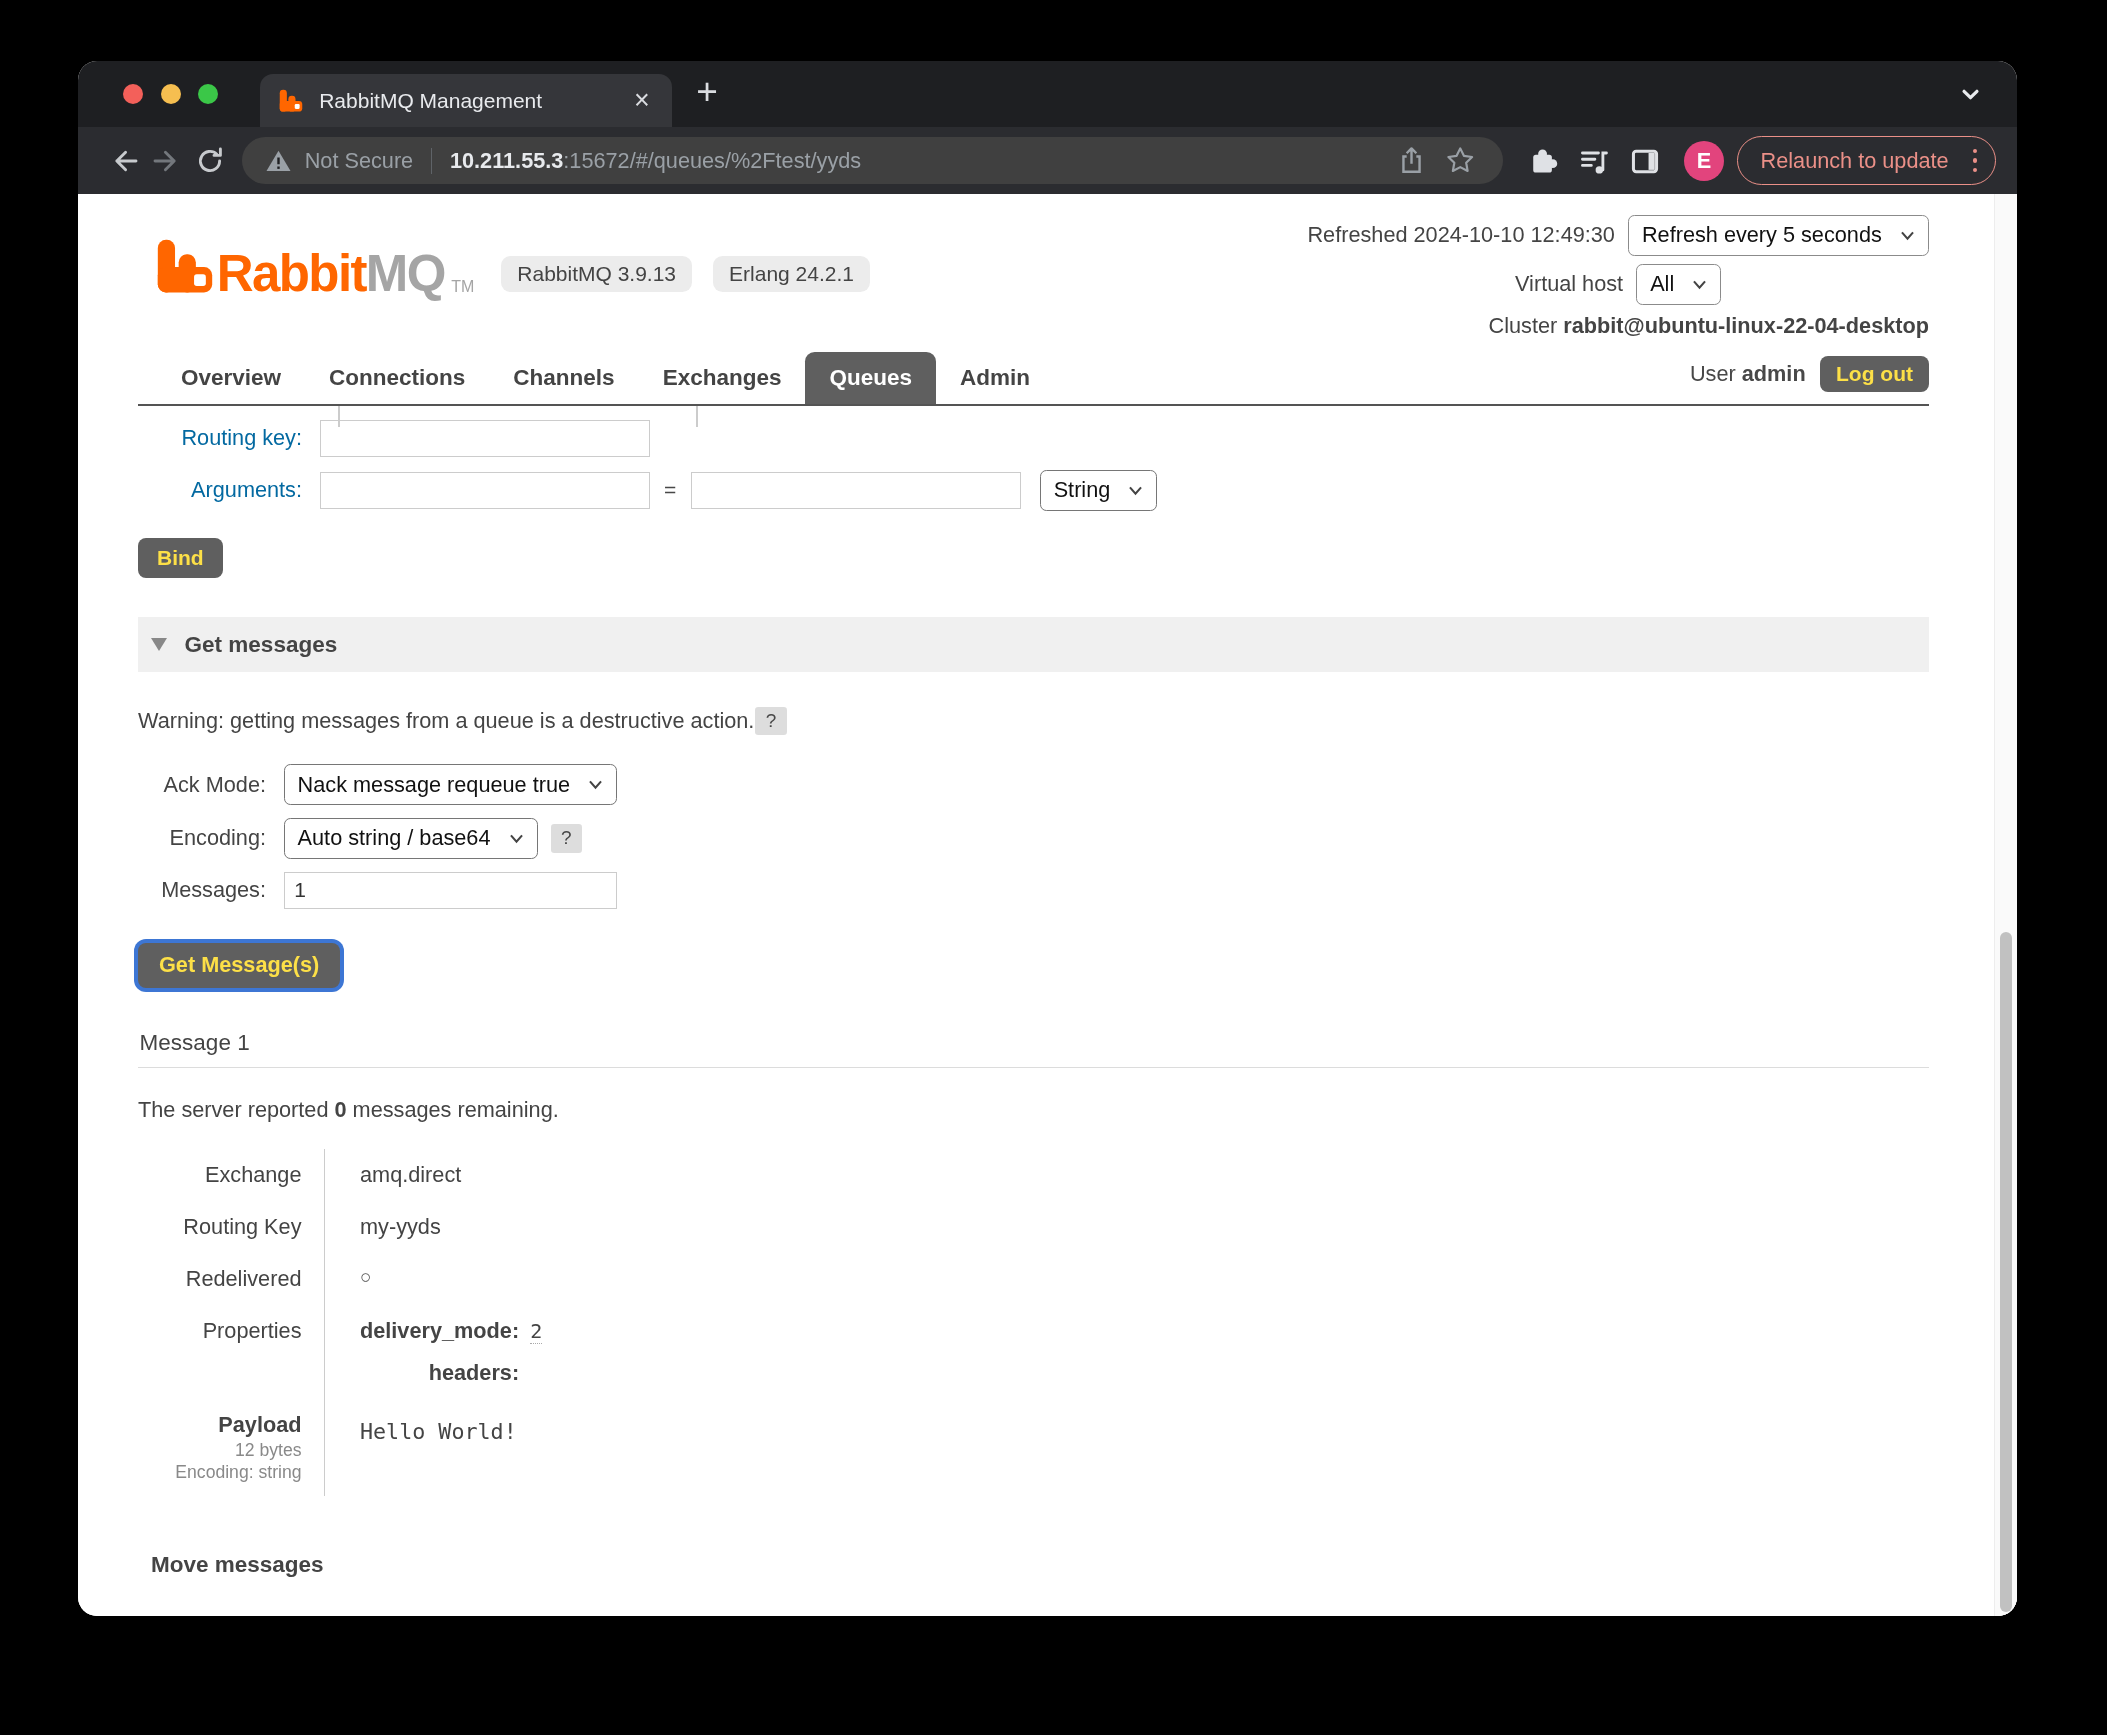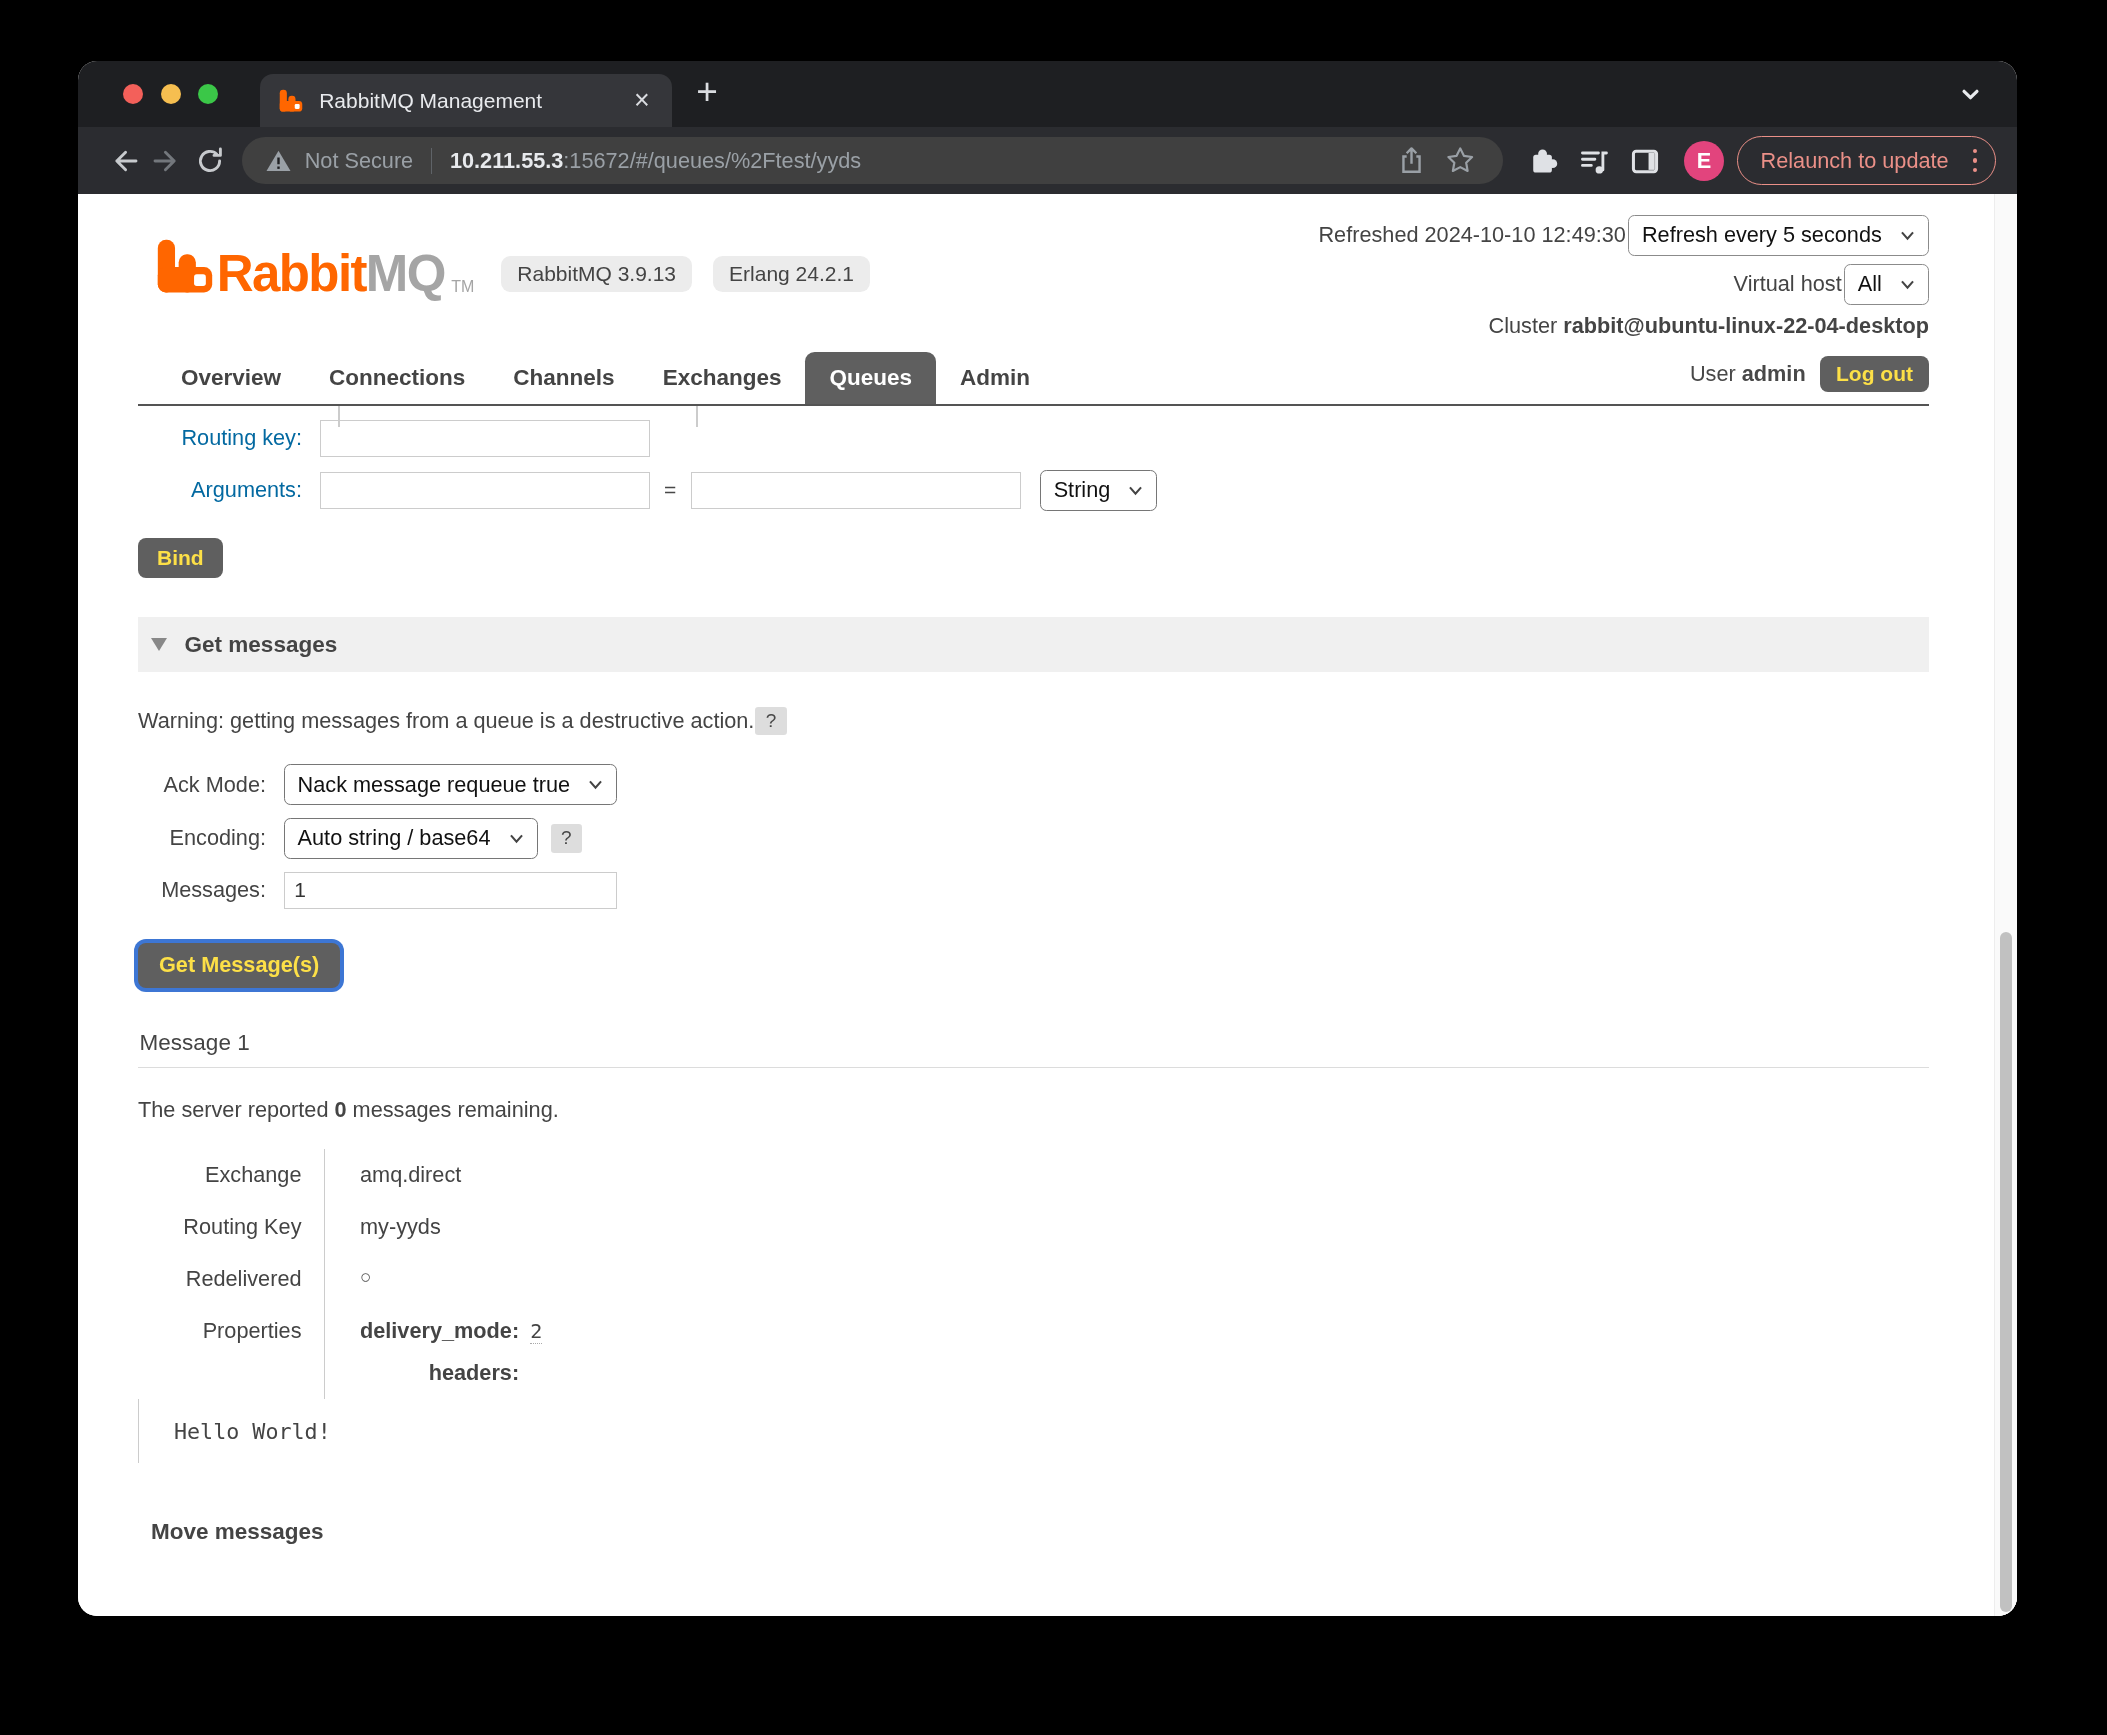--- a/index.html
+++ b/index.html
@@ -46,21 +46,21 @@
   .page{padding:21px 88px 0 60px;}
   .mq-header{display:flex;justify-content:space-between;align-items:flex-start;}
   .logo-left{display:flex;align-items:flex-end;gap:27px;padding-left:17.6px;padding-top:22.5px;}
   .logo{display:flex;align-items:flex-end;gap:3.2px;}
   .logo-word{font-size:51px;font-weight:700;letter-spacing:-1.6px;line-height:.85;}
   .lw1{color:#ff6600;} .lw2{color:#a5a5a5;}
   .tm{font-size:16px;color:#a5a5a5;margin-left:3.2px;}
   .badges{display:flex;gap:21px;padding-bottom:3.2px;}
   .badge{background:#ececec;border-radius:9.6px;padding:6.4px 16px;font-size:21px;color:#444;white-space:nowrap;}
   .hdr-right{text-align:right;font-size:21.7px;color:#444;}
-  .hdr-row{display:flex;justify-content:flex-end;align-items:center;gap:2px;margin-bottom:8px;}
+  .hdr-row{display:flex;justify-content:center;align-items:center;gap:13px;margin-bottom:8px;}
   .sel{background:#fff;border:1.6px solid #8b8b8b;border-radius:6.4px;display:inline-flex;align-items:center;
        gap:16px;padding:6.4px 11.2px 6.4px 13px;font-size:21.7px;color:#111;white-space:nowrap;}
   .cluster{font-size:21.7px;margin-top:3.2px;}
   b{font-weight:700;}
   
   .nav-row{display:flex;align-items:flex-end;border-bottom:2.4px solid #545454;margin-top:13px;position:relative;padding-left:19px;}
   .nav-tab{font-size:22.5px;font-weight:700;color:#444;padding:13px 24px;border-radius:9.6px 9.6px 0 0;white-space:nowrap;}
   .nav-tab.active{background:#5f5f5f;color:#fff;}
   .nav-user{position:absolute;right:0;bottom:11.2px;font-size:21.7px;display:flex;align-items:center;gap:14.4px;}
   .btn{display:inline-block;background:#5f5f5f;color:#fde047;border:none;border-radius:8px;
@@ -357,20 +357,25 @@
         <div class="dt-label">Properties</div>
         <div class="dt-value">
           <div class="props">
             <span class="pkey">delivery_mode:</span>
             <span class="pval">2</span>
             <span class="pkey">headers:</span>
             <span class="pval empty"></span>
           </div>
         </div>
 
+        <div class="dt-label">
+          <div class="pl-main">Payload</div>
+          <div class="pl-sub">12 bytes</div>
+          <div class="pl-sub">Encoding: string</div>
+        </div>
         <div class="dt-value">
           <pre class="payload-pre">Hello World!</pre>
         </div>
       </div>
 
       <div class="sect" style="margin-top:56px">
 
         <span>Move messages</span>
       </div>
 

